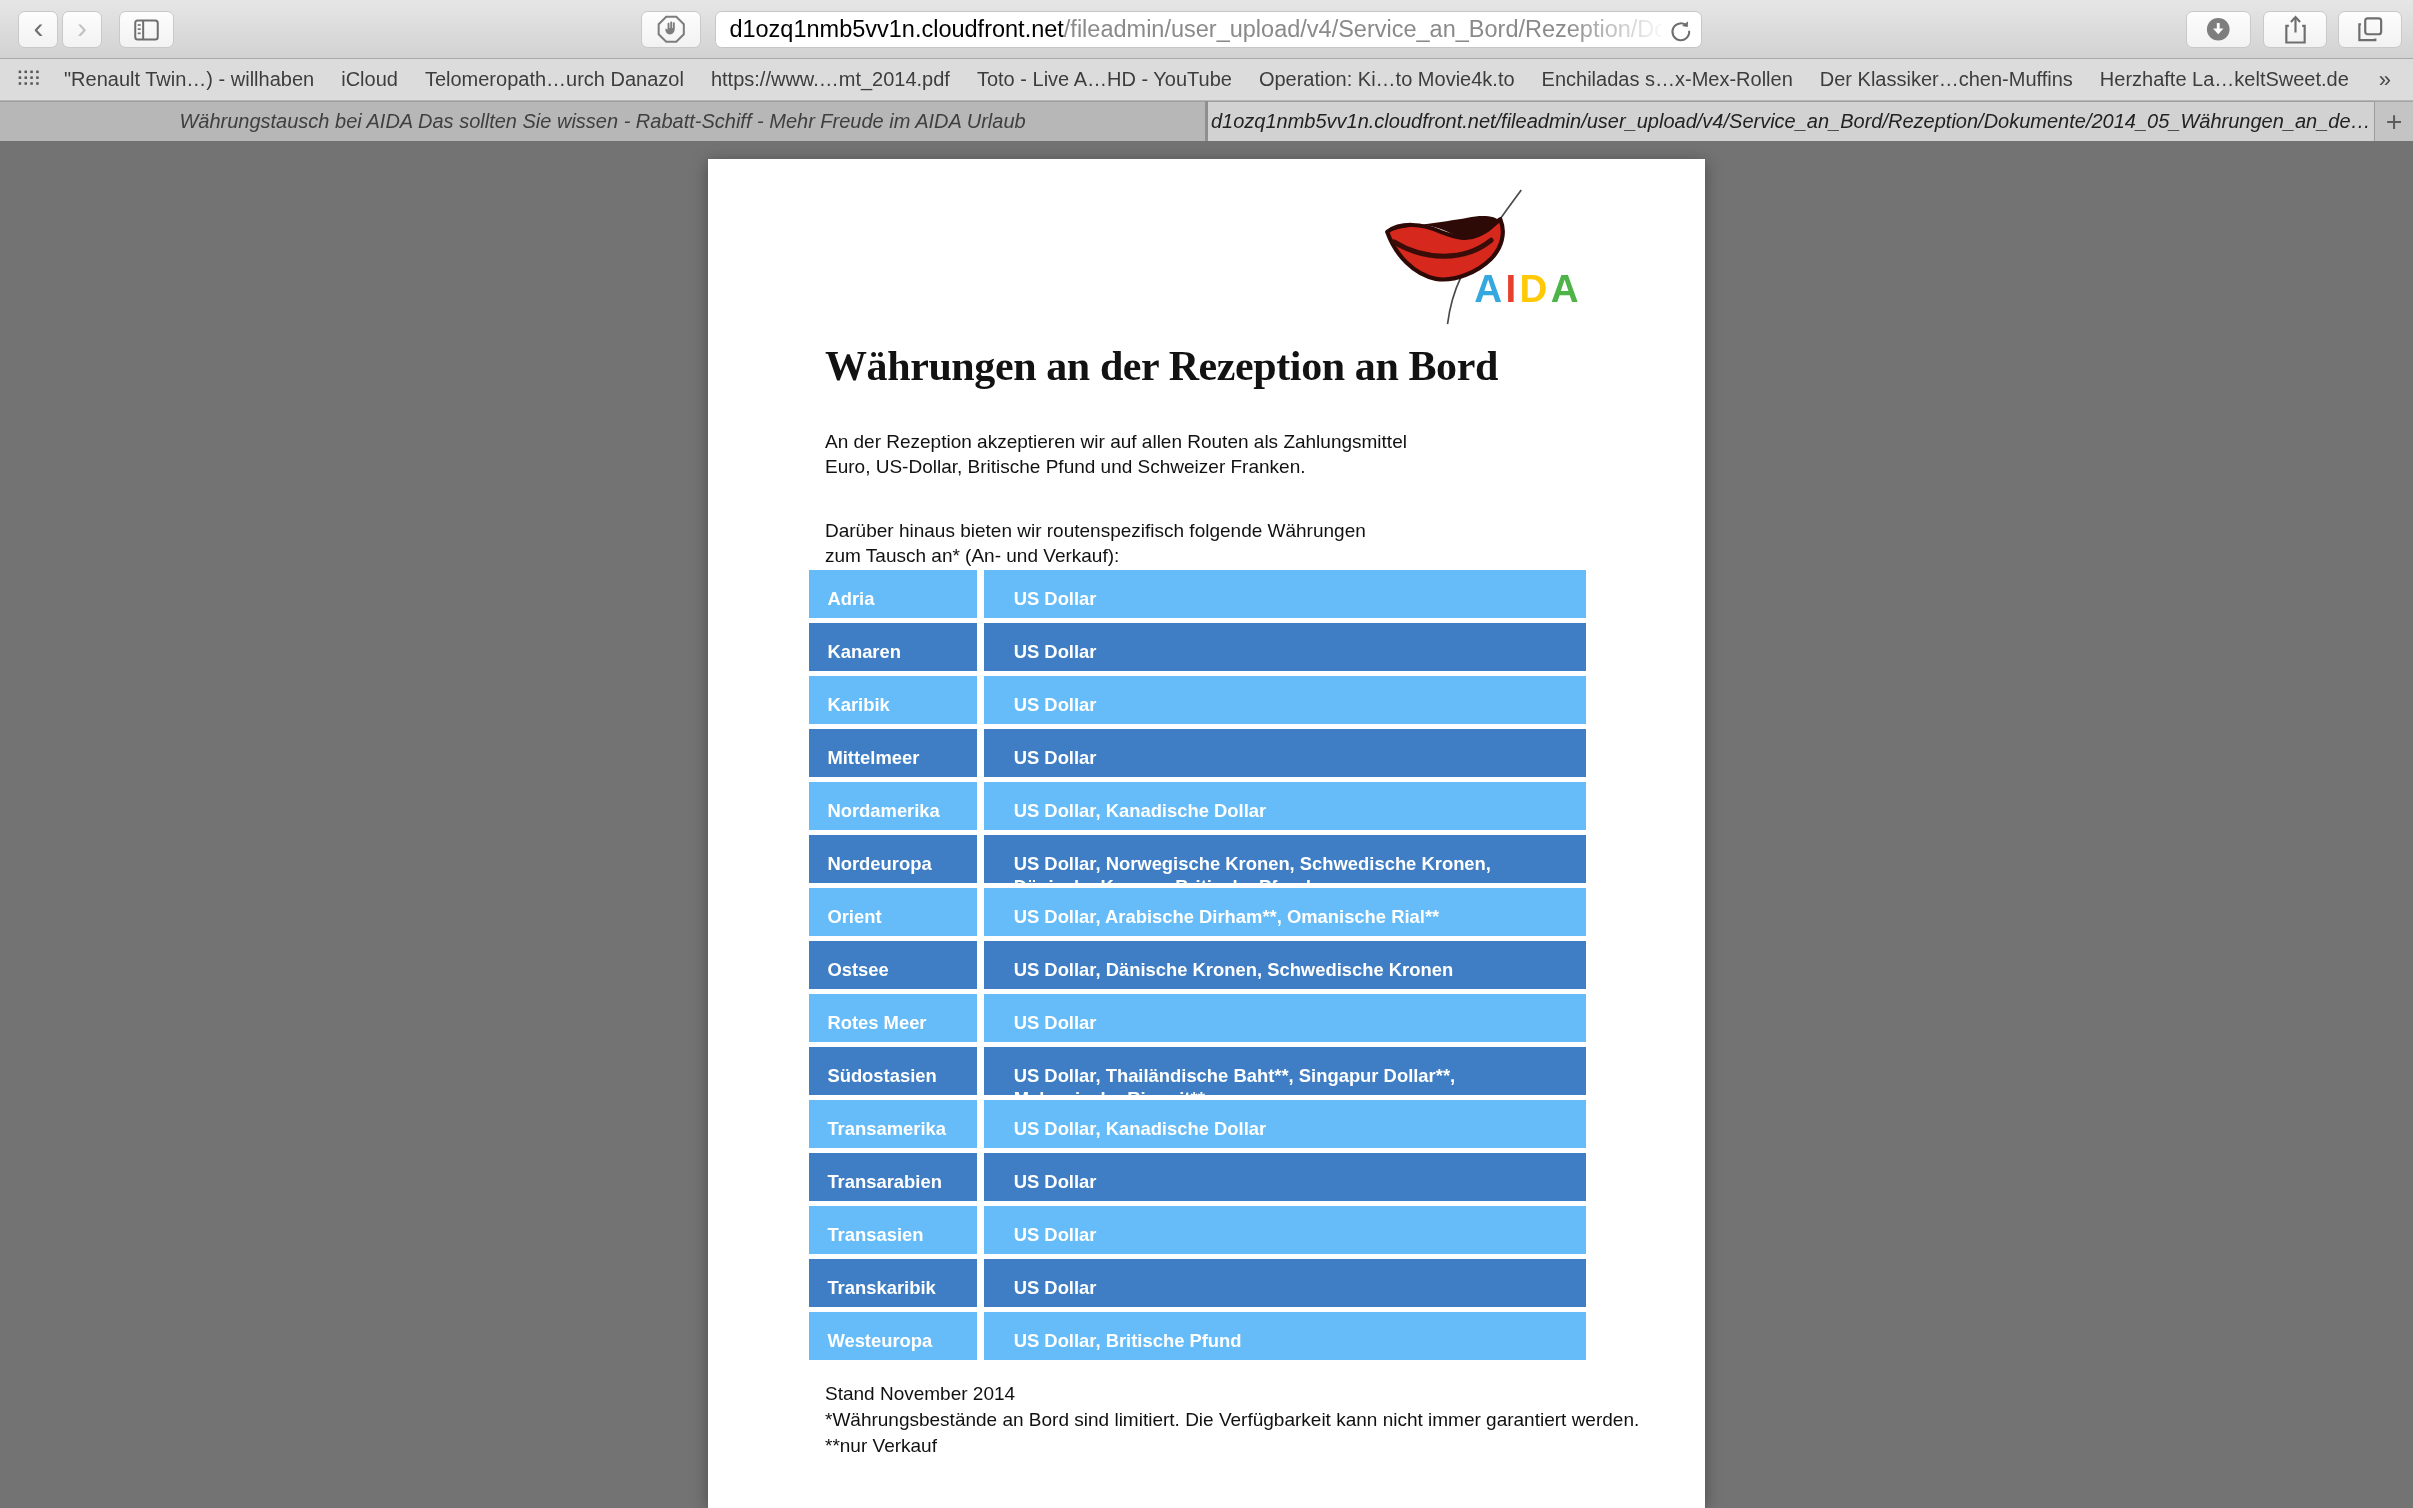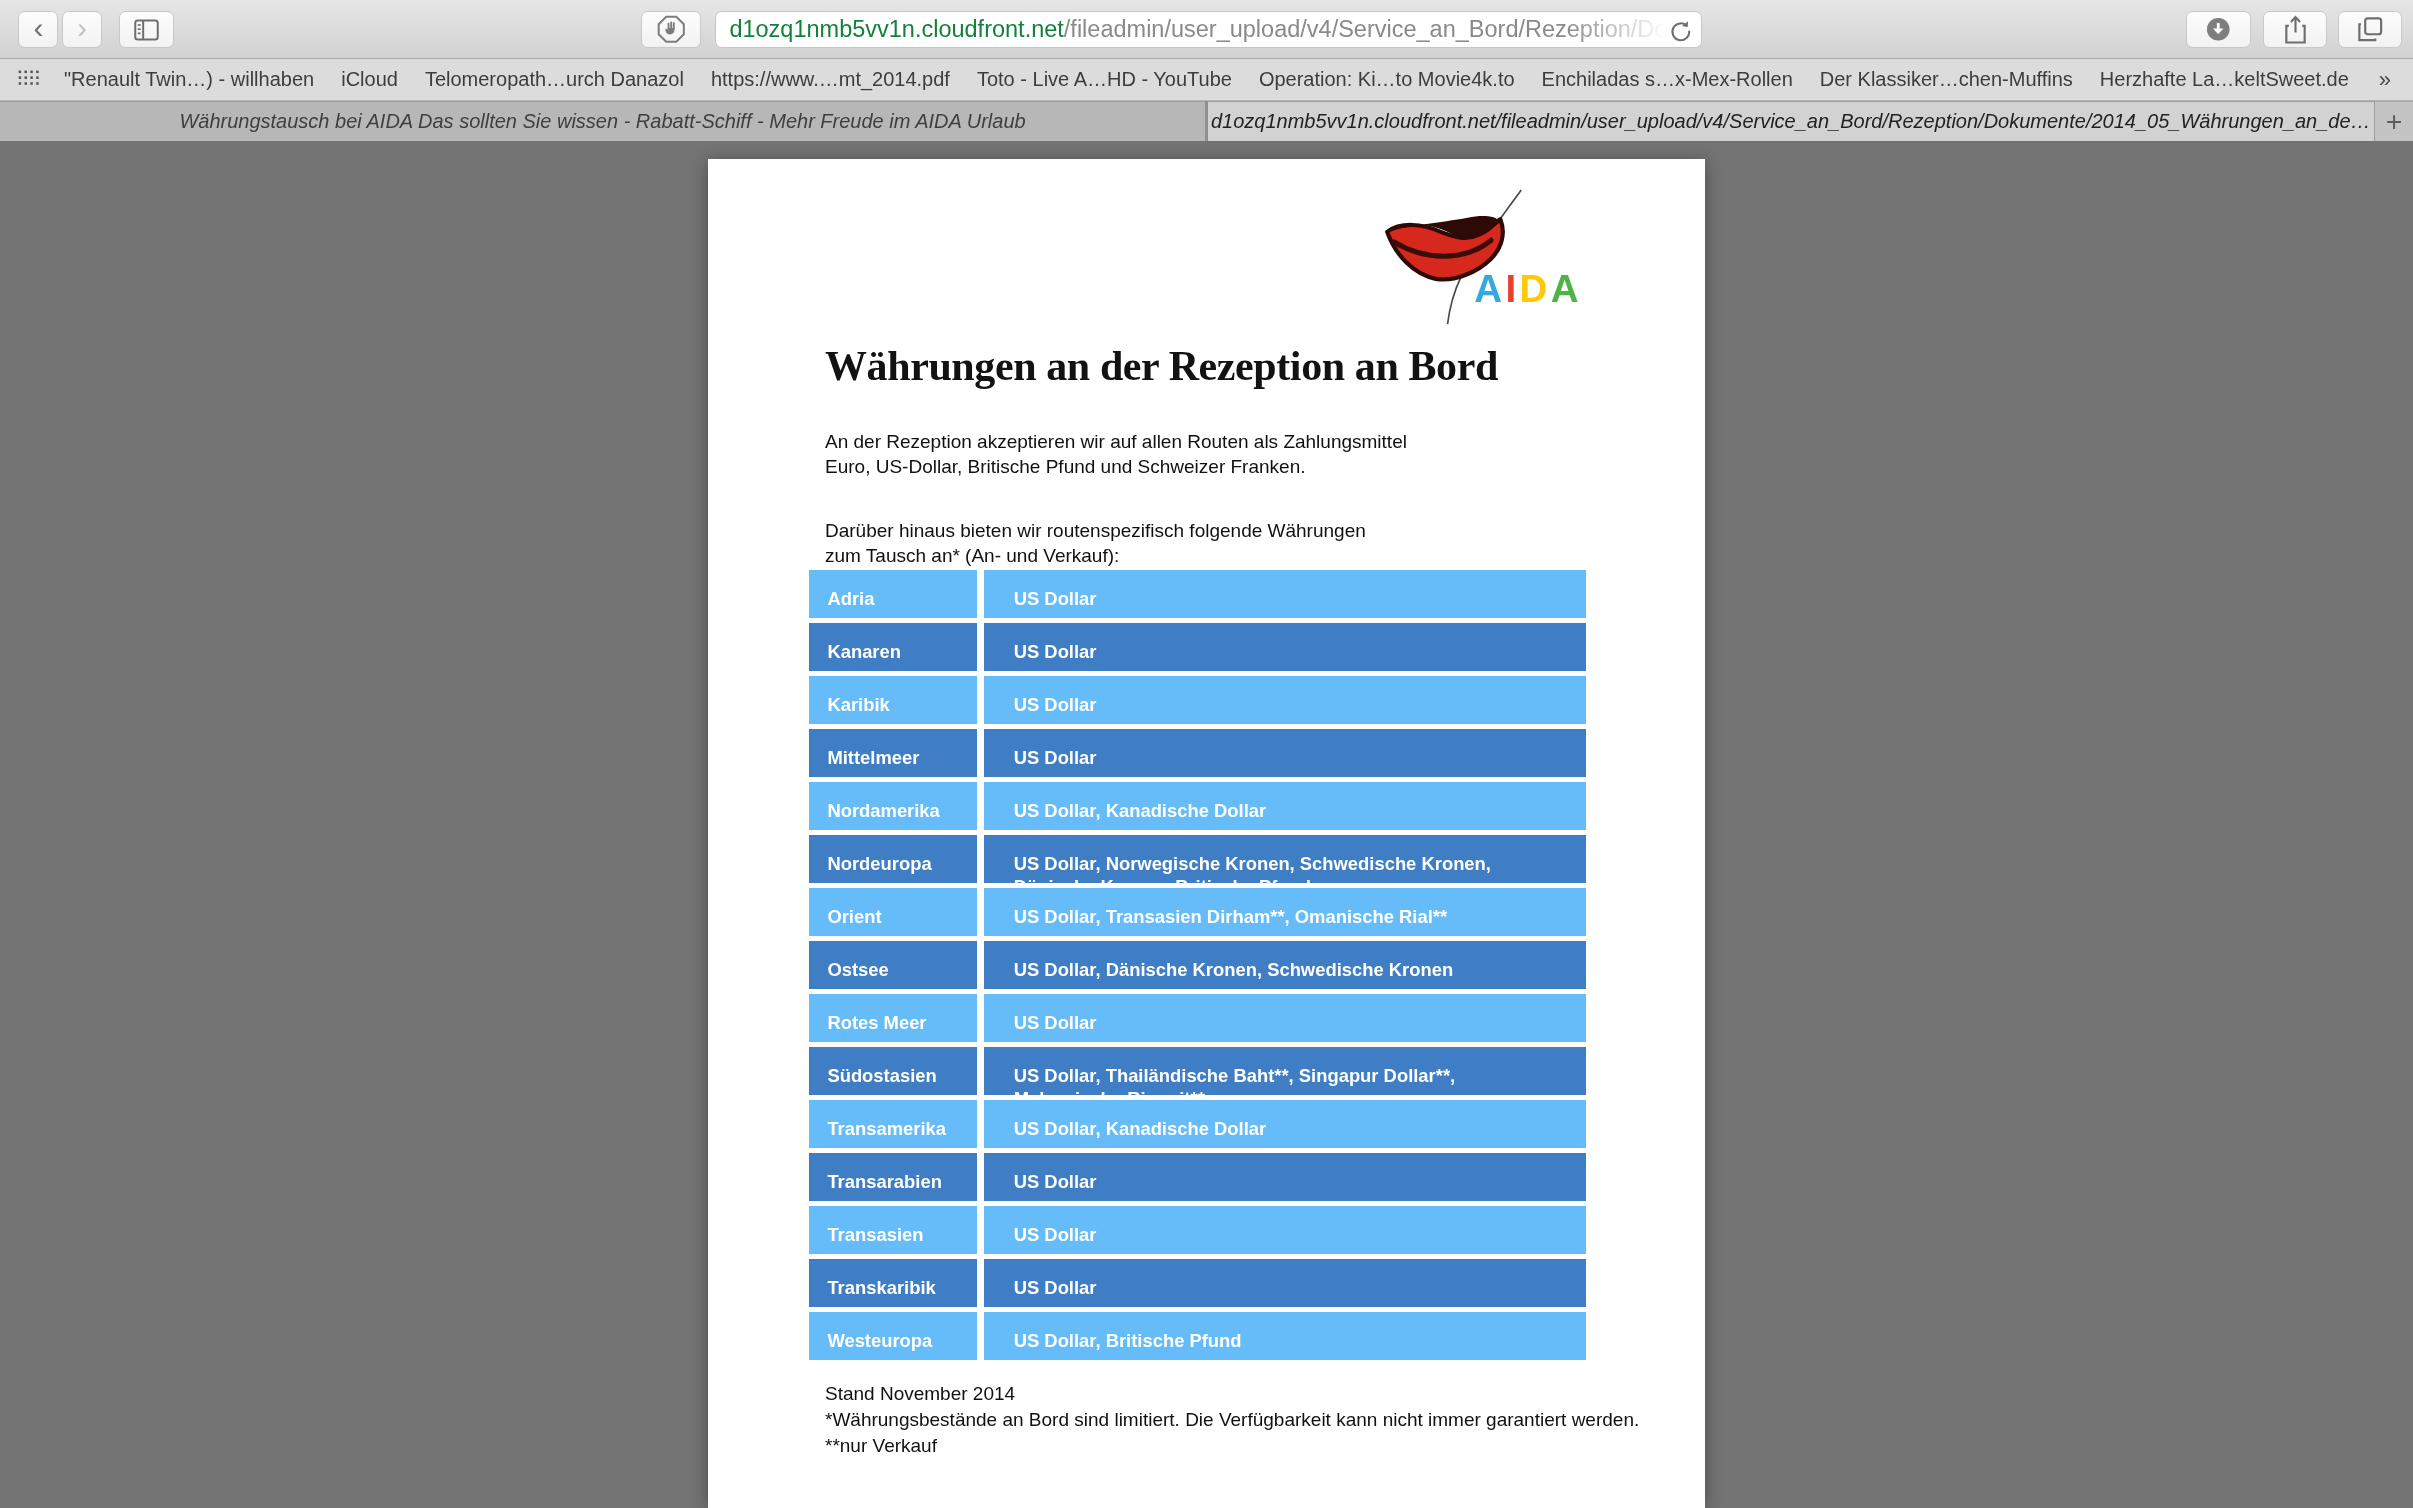--- a/index.html
+++ b/index.html
@@ -24,21 +24,21 @@
   #btn-blocker { left:641px; width:60px; }
   #btn-download{ left:2186px; width:65px; }
   #btn-share   { left:2263px; width:64px; }
   #btn-tabs    { left:2338px; width:64px; }
 
   .url-field { position:absolute; left:715px; top:11px; width:987px; height:37px;
                background:#ffffff; border:1.7px solid #c6c6c6; border-radius:6.7px;
                display:flex; align-items:center; padding:0 39px 0 13.4px;
                overflow:hidden; }
   .url-text { font-size:23.5px; white-space:nowrap; overflow:hidden; flex:1; position:relative; }
-  .url-domain { color:#15803d; }
+  .url-domain { color:#000000; }
   .url-path   { color:#8a8a8a; }
   .url-fade { position:absolute; right:34px; top:1.7px; width:101px; height:34px;
               background:linear-gradient(to right, rgba(255,255,255,0), #ffffff); }
   .reload { position:absolute; right:8.4px; top:6.7px; }
 
   
   .bookmarks { width:100%; height:42px; background:#dcdcdc;
                border-bottom:1.7px solid #b5b5b5;
                display:flex; align-items:center; padding:0 17px;
                font-size:20px; color:#3d3d3d; }
@@ -247,21 +247,21 @@
         <div class="cell cell-region">Nordamerika</div>
         <div class="cell cell-cur">US Dollar, Kanadische Dollar</div>
       </div>
       <div class="row dark">
         <div class="cell cell-region">Nordeuropa</div>
         <div class="cell cell-cur">US Dollar, Norwegische Kronen, Schwedische Kronen,
 Dänische Kronen, Britische Pfund</div>
       </div>
       <div class="row light">
         <div class="cell cell-region">Orient</div>
-        <div class="cell cell-cur">US Dollar, Transasien Dirham**, Omanische Rial**</div>
+        <div class="cell cell-cur">US Dollar, Arabische Dirham**, Omanische Rial**</div>
       </div>
       <div class="row dark">
         <div class="cell cell-region">Ostsee</div>
         <div class="cell cell-cur">US Dollar, Dänische Kronen, Schwedische Kronen</div>
       </div>
       <div class="row light">
         <div class="cell cell-region">Rotes Meer</div>
         <div class="cell cell-cur">US Dollar</div>
       </div>
       <div class="row dark">

